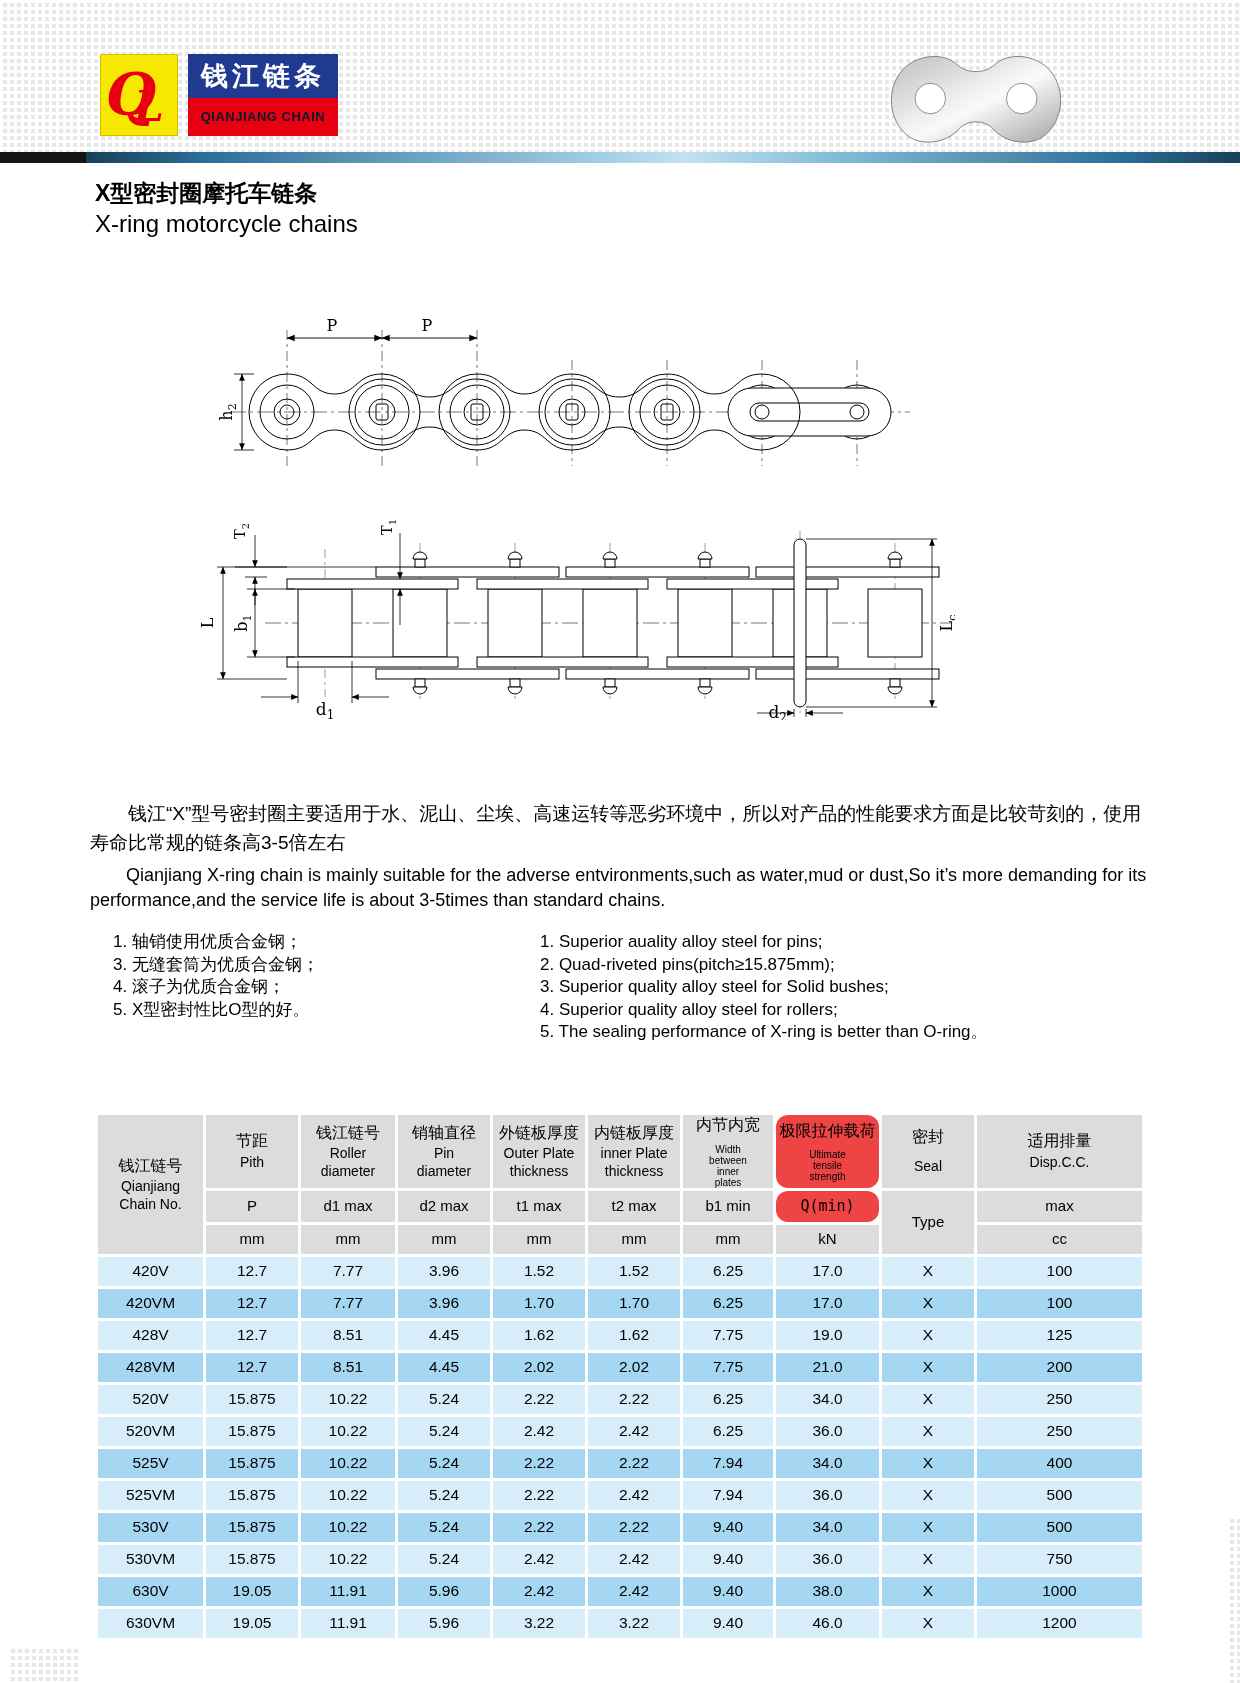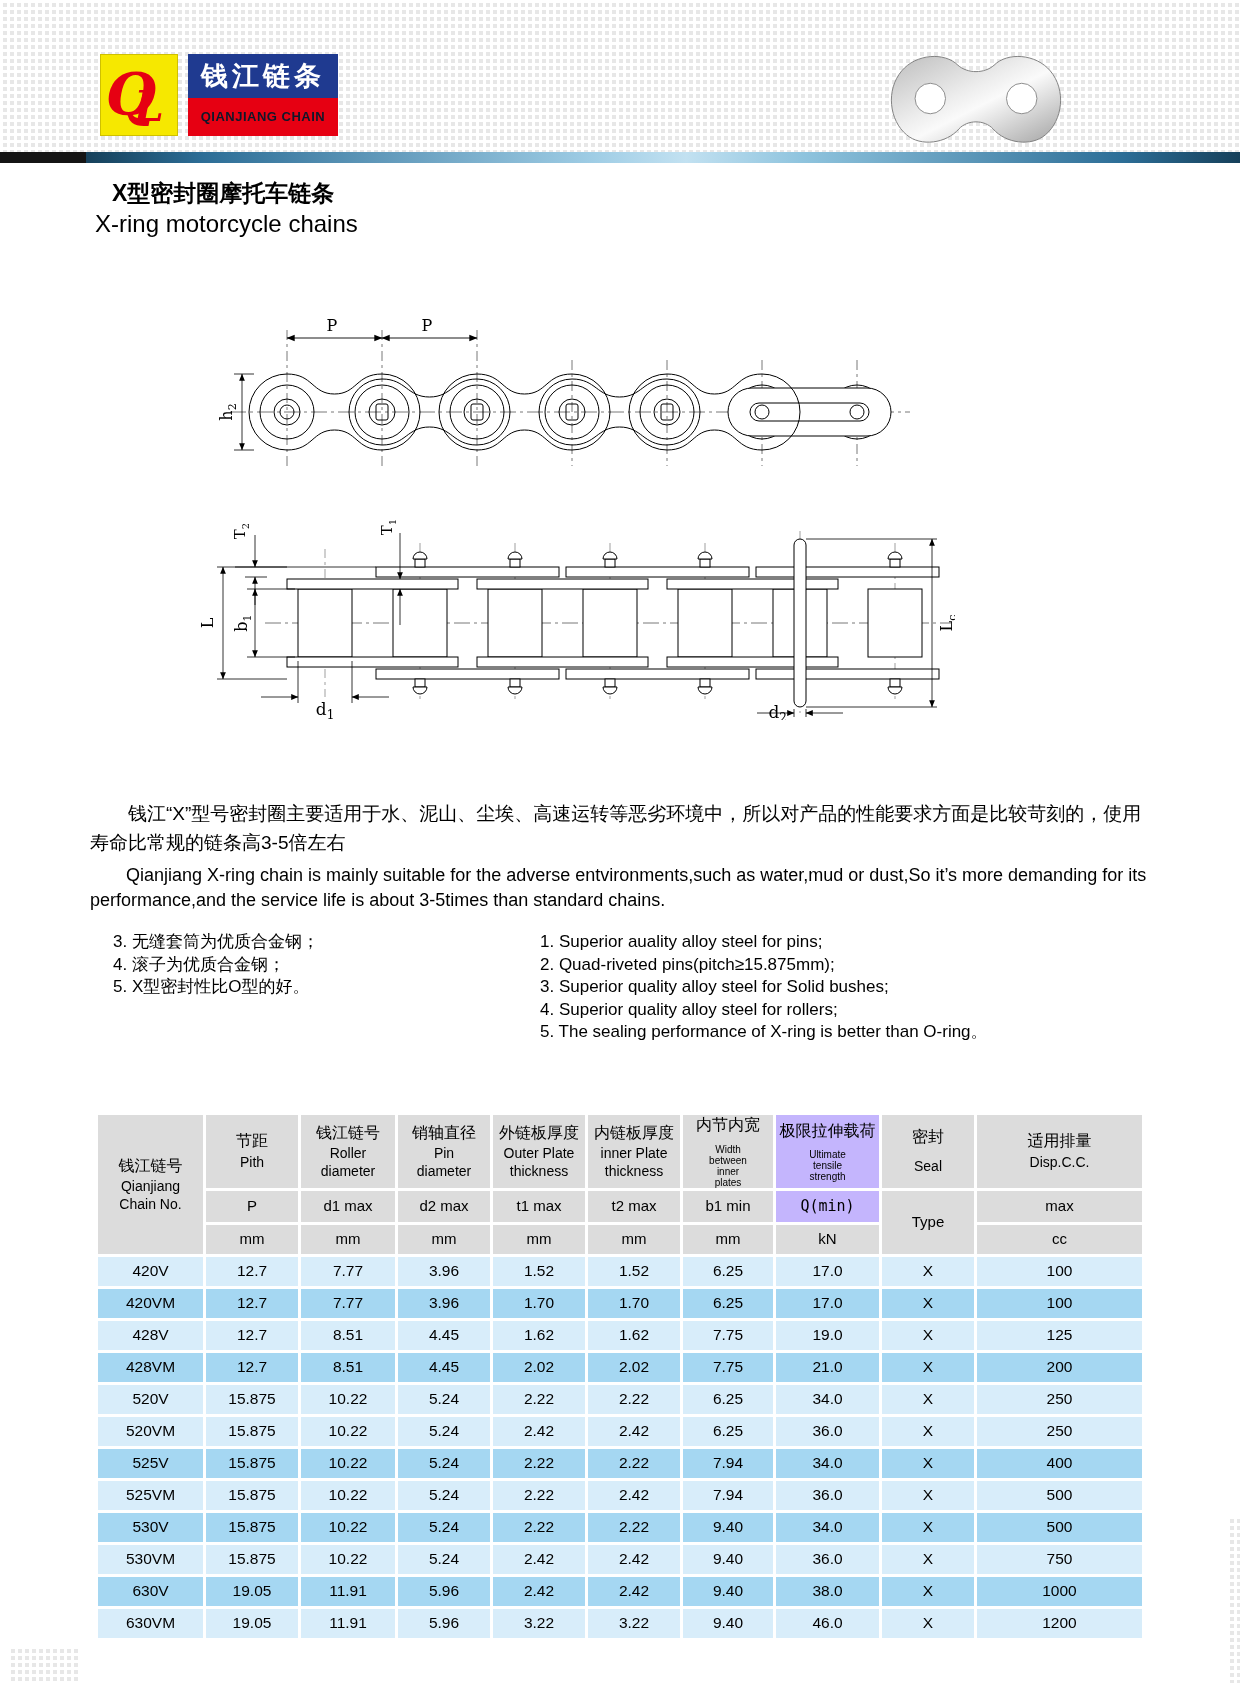--- a/index.html
+++ b/index.html
@@ -14,35 +14,35 @@
   .logo-mark{width:78px;height:82px;background:#f6e800;border:1px solid #cfc000;box-sizing:border-box;}
   .logo-right{width:150px;margin-left:10px;display:flex;flex-direction:column;}
   .logo-cn{flex:1.15;background:#1f3a90;color:#fff;font-weight:bold;font-size:27px;letter-spacing:4px;
            display:flex;align-items:center;justify-content:center;}
   .logo-en{flex:1;background:#e60012;color:#0f172a;font-weight:bold;font-size:13px;letter-spacing:.5px;
            display:flex;align-items:center;justify-content:center;}
   .plate-img{position:absolute;left:876px;top:44px;}
   .rule-black{position:absolute;left:0;top:152px;width:86px;height:11px;background:#141414;}
   .rule-blue{position:absolute;left:86px;top:152px;width:1154px;height:11px;
      background:linear-gradient(90deg,#16405a 0%,#2c6d96 10%,#9fcde5 44%,#c2e1f1 52%,#8fc4de 62%,#2c6d96 90%,#16405a 100%);}
-  .title-cn{position:absolute;left:112px;top:178px;font-size:23px;font-weight:bold;}
+  .title-cn{position:absolute;left:95px;top:178px;font-size:23px;font-weight:bold;}
   .title-en{position:absolute;left:95px;top:210px;font-size:24px;}
   .draw1{position:absolute;left:212px;top:300px;}
   .draw2{position:absolute;left:195px;top:505px;}
   svg text{font-family:"DejaVu Serif","Liberation Serif",serif;}
   .desc-cn{position:absolute;left:90px;top:780px;width:1068px;font-size:19px;line-height:29px;text-indent:2em;}
   .desc-en{position:absolute;left:90px;top:845px;width:1068px;font-size:18px;line-height:25px;text-indent:2em;}
   .features{position:absolute;left:113px;top:931px;width:1050px;display:flex;}
   .feature-col{font-size:17px;line-height:22.5px;}
   .feature-col.cn{width:427px;}
   .feature-col.en{width:620px;}
   table.spec{position:absolute;left:95px;top:1112px;border-spacing:3px;table-layout:fixed;}
   table.spec th,table.spec td{text-align:center;vertical-align:middle;font-weight:normal;padding:0;}
   table.spec th{background:#dcdcdc;font-size:15px;line-height:1.22;}
-  table.spec th.lt{background:#c4b5fd;}
+  table.spec th.lt{background:#ef4444;border-radius:12px;}
   .hcn{font-size:16px;white-space:pre-line;}
   .hen{font-size:14px;white-space:pre-line;margin-top:3px;}
   .hen.sm{font-size:10px;line-height:1.1;margin-top:9px;}
   .r1 th{height:68px;}
   .r2 th{height:31px;}
   .r3 th{height:29px;margin-top:46px;}
   .mono{font-family:"DejaVu Sans Mono",monospace;}
   table.spec td{font-size:15.5px;height:29px;}
   tr.row-light td{background:#d8edfa;}
   tr.row-dark td{background:#a5d7f2;}
@@ -271,20 +271,21 @@
       <text transform="rotate(-90 753 118)" x="753" y="122" font-size="16" fill="#000" stroke="none" text-anchor="middle"><tspan>L</tspan><tspan dy="4" font-size="11">c</tspan></text>
     </svg>
   </div>
 
   <p class="desc-cn">钱江“X”型号密封圈主要适用于水、泥山、尘埃、高速运转等恶劣环境中，所以对产品的性能要求方面是比较苛刻的，使用寿命比常规的链条高3-5倍左右</p>
   <p class="desc-en">Qianjiang X-ring chain is mainly suitable for the adverse entvironments,such as water,mud or dust,So it’s more demanding for its performance,and the service life is about 3-5times than standard chains.</p>
 
   <div class="features">
     <div class="feature-col cn">
 
+    <div class="feature-item">1. 轴销使用优质合金钢；</div>
         <div class="feature-item">3. 无缝套筒为优质合金钢；</div>
         <div class="feature-item">4. 滚子为优质合金钢；</div>
         <div class="feature-item">5. X型密封性比O型的好。</div>
       </div>
     <div class="feature-col en">
 
     <div class="feature-item">1. Superior auality alloy steel for pins;</div>
         <div class="feature-item">2. Quad-riveted pins(pitch≥15.875mm);</div>
         <div class="feature-item">3. Superior quality alloy steel for Solid bushes;</div>
         <div class="feature-item">4. Superior quality alloy steel for rollers;</div>

